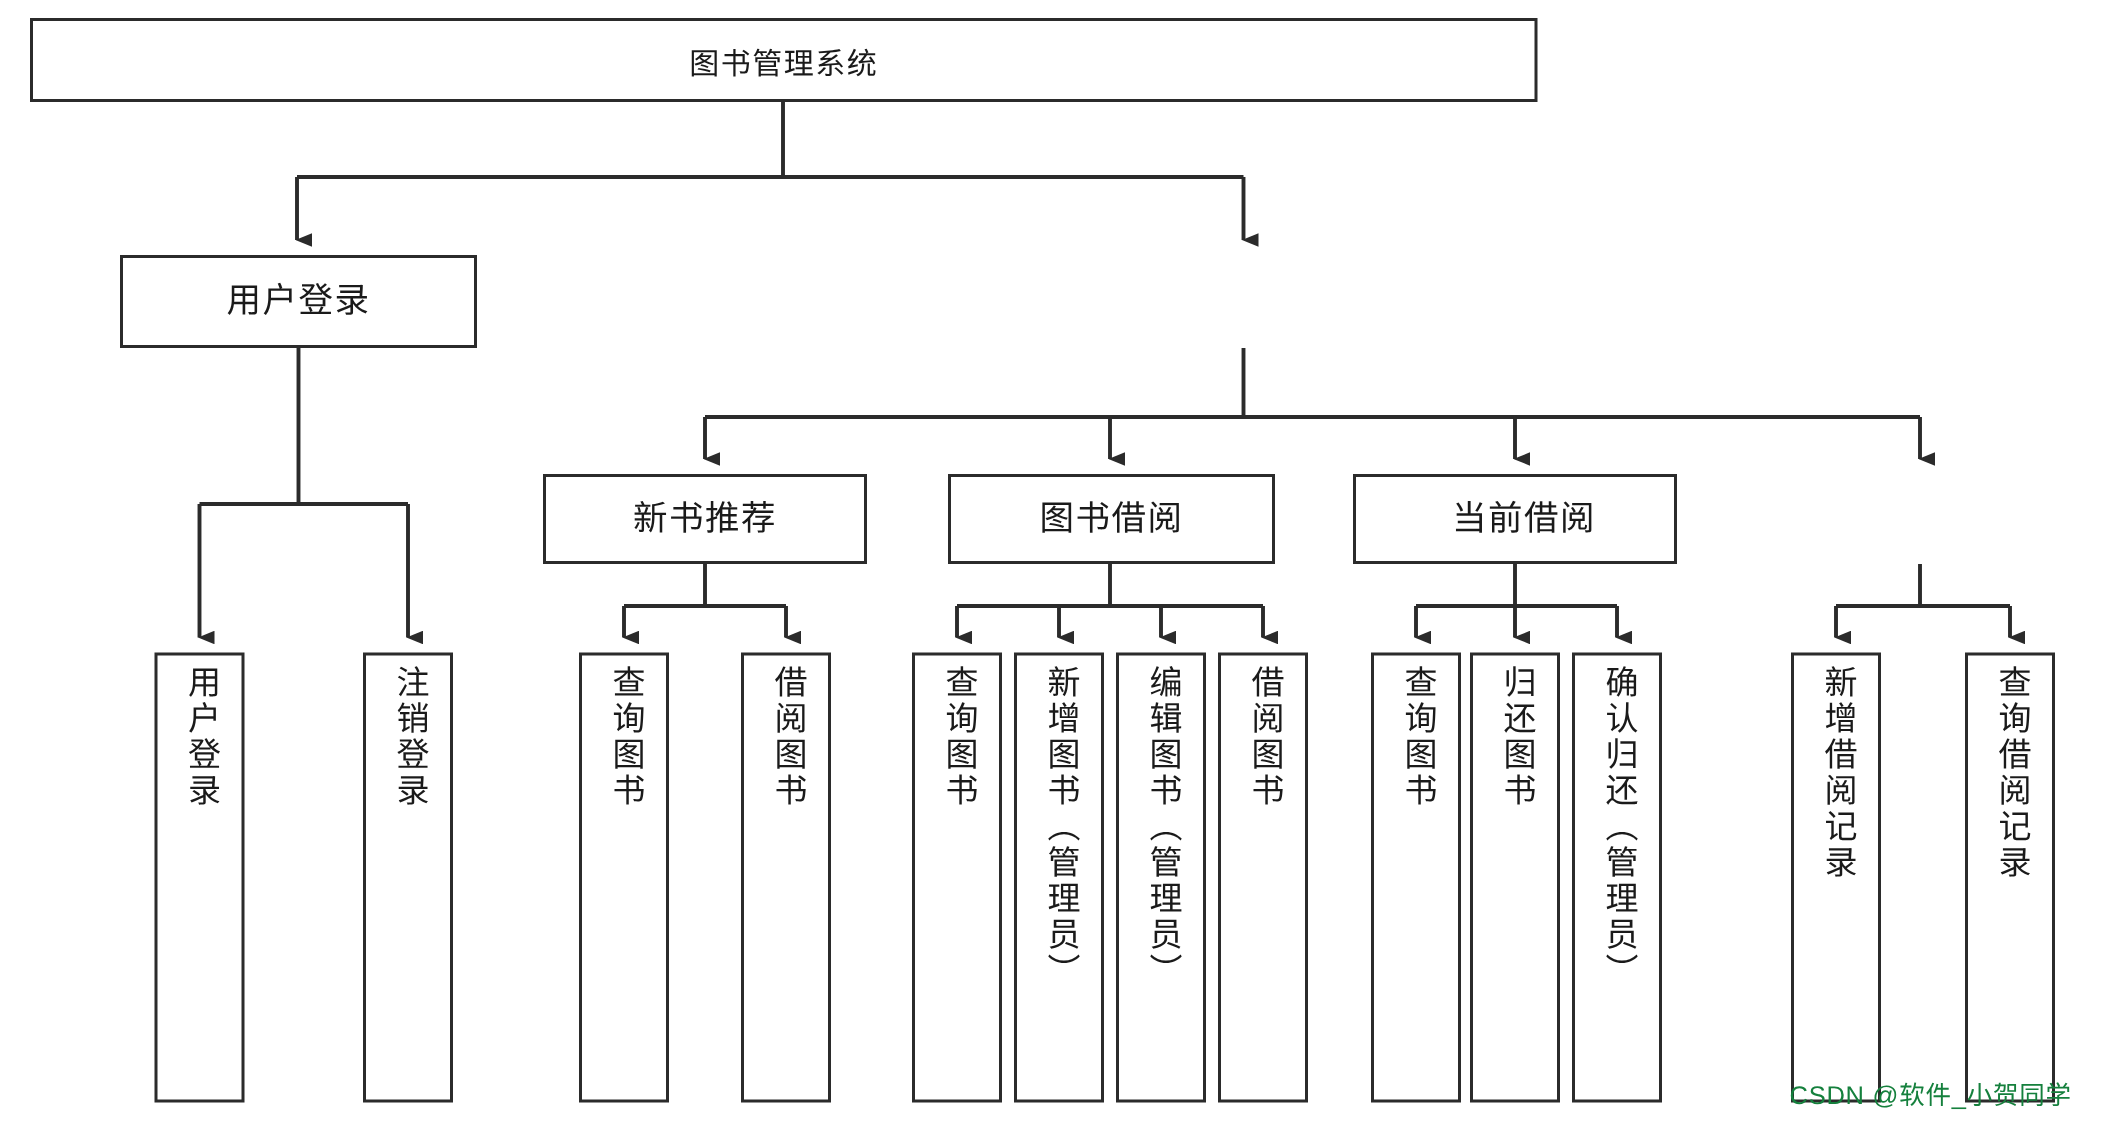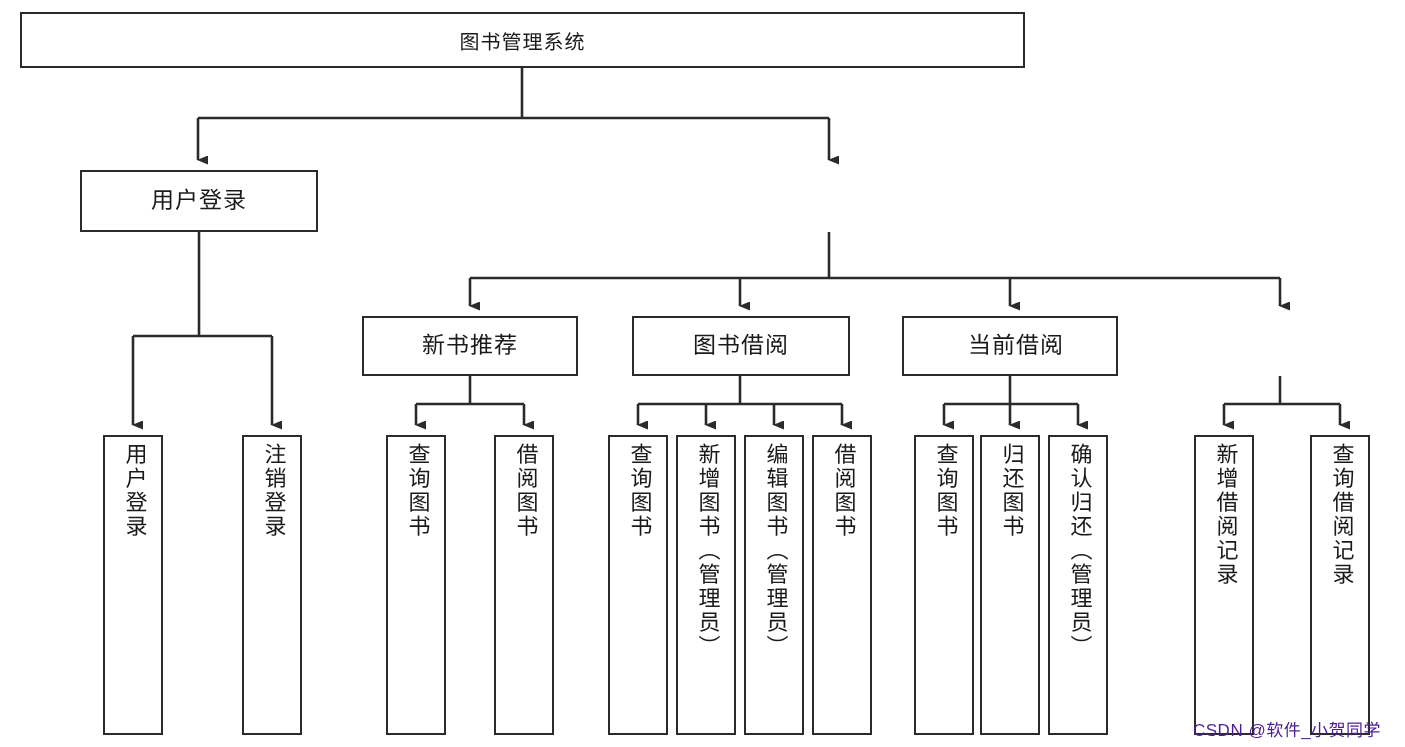--- a/index.html
+++ b/index.html
@@ -56,21 +56,21 @@
     text-orientation: upright;
     font-size: 22px;
     line-height: 1.22;
     letter-spacing: 2px;
     white-space: nowrap;
     color: #1a1a1a;
   }
   .watermark {
     position: absolute;
     font-size: 17px;
-    color: #4c1d95;
+    color: #15803d;
     white-space: nowrap;
     letter-spacing: 0.5px;
   }
 </style>
 </head>
 <body>
 
 <div id="diagram-canvas">
 
   <svg id="edge-layer" viewBox="0 0 1405 747" width="1405" height="747" aria-hidden="true">

